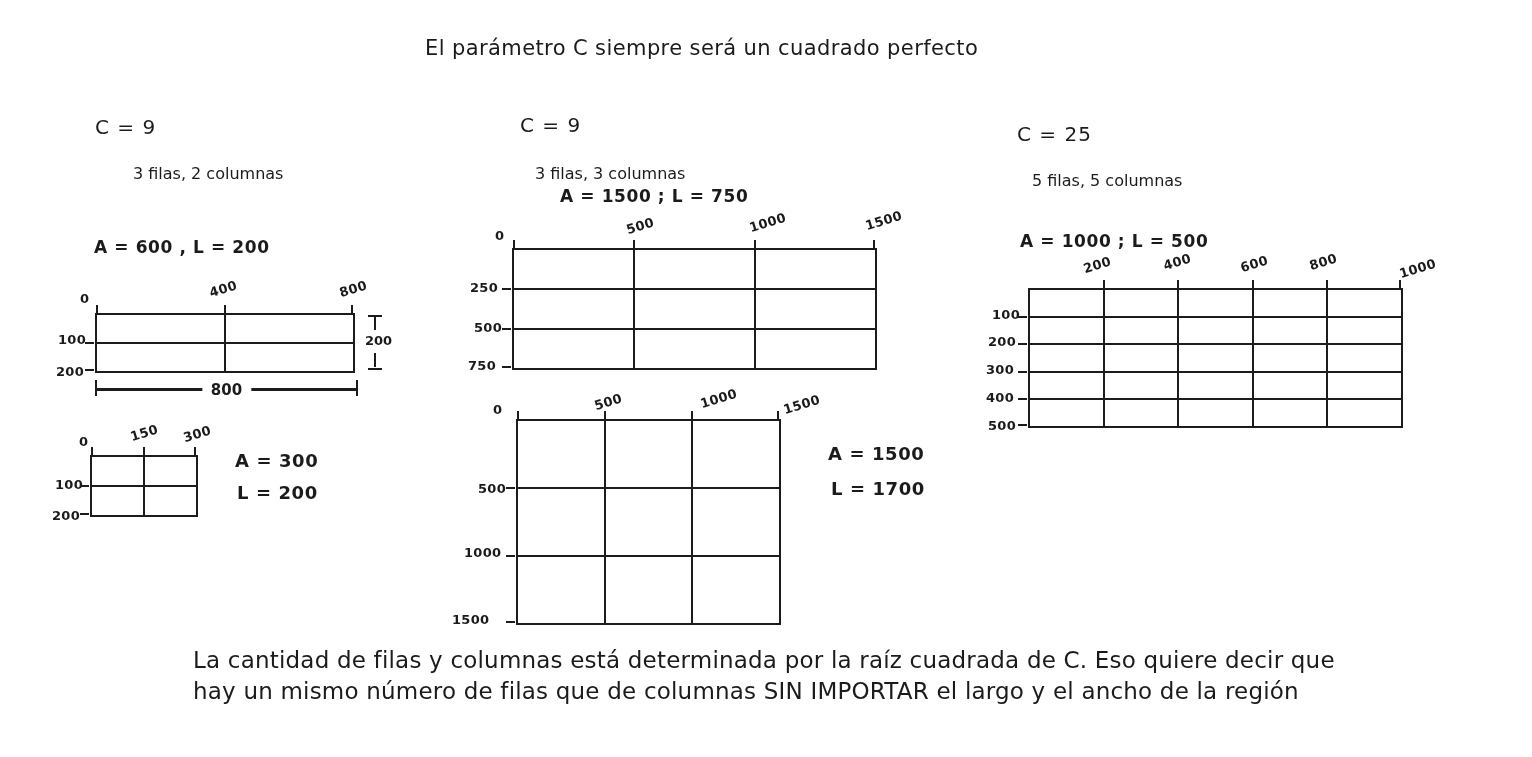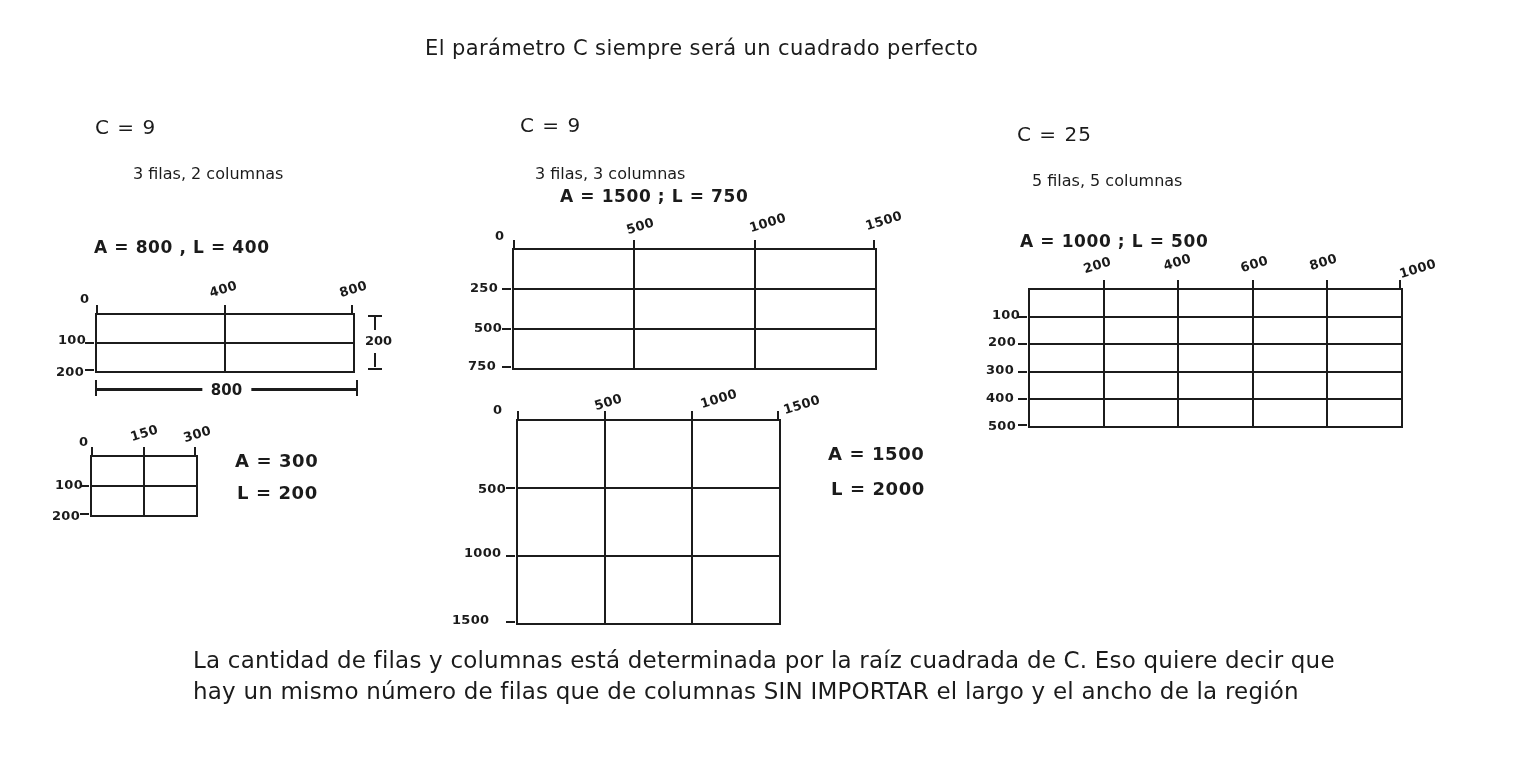--- a/index.html
+++ b/index.html
@@ -36,21 +36,21 @@
              padding:0 9px;font-size:15px;font-weight:bold;}
 </style>
 </head>
 <body>
 
 <div class="abs title" style="left:425px;top:36px;">El parámetro C siempre será un cuadrado perfecto</div>
 
 <div>
   <div class="abs param" style="left:95px;top:115px;">C = 9</div>
   <div class="abs sizelbl" style="left:133px;top:164px;">3 filas, 2 columnas</div>
-  <div class="abs al" style="left:94px;top:237px;">A = 800 ,   L = 400</div>
+  <div class="abs al" style="left:94px;top:237px;">A = 600 ,   L = 200</div>
 
   <div class="hand-grid" style="left:95px;top:313px;width:260px;height:60px;">
       <div class="v" style="left: 127px;"></div>
       <div class="h" style="top: 27px;"></div>
       <div class="tt" style="left: -1px;"></div>
       <div class="tt" style="left: 127px;"></div>
       <div class="tt" style="left: 254px;"></div>
       <div class="lt" style="top: 27px;"></div>
       <div class="lt" style="top: 54px;"></div>
     </div>
@@ -133,21 +133,21 @@
       <div class="lt" style="top: 200px;"></div>
     </div>
   <div class="abs tick" style="left:493px;top:402px;">0</div>
   <div class="abs tick" style="left:597px;top:398px;"><span class="rot">500</span></div>
   <div class="abs tick" style="left:703px;top:396px;"><span class="rot">1000</span></div>
   <div class="abs tick" style="left:786px;top:402px;"><span class="rot">1500</span></div>
   <div class="abs tick" style="left:478px;top:481px;">500</div>
   <div class="abs tick" style="left:464px;top:545px;">1000</div>
   <div class="abs tick" style="left:452px;top:612px;">1500</div>
   <div class="abs al" style="left:828px;top:443px;font-size:18px;">A = 1500</div>
-  <div class="abs al" style="left:831px;top:478px;font-size:18px;">L = 2000</div>
+  <div class="abs al" style="left:831px;top:478px;font-size:18px;">L = 1700</div>
 </div>
 
 <div>
   <div class="abs param" style="left:1017px;top:122px;">C = 25</div>
   <div class="abs sizelbl" style="left:1032px;top:171px;">5 filas, 5 columnas</div>
   <div class="abs al" style="left:1020px;top:231px;">A = 1000  ;   L = 500</div>
 
   <div class="hand-grid" style="left:1028px;top:288px;width:375px;height:140px;">
       <div class="v" style="left: 73.2px;"></div>
       <div class="v" style="left: 147.4px;"></div>

